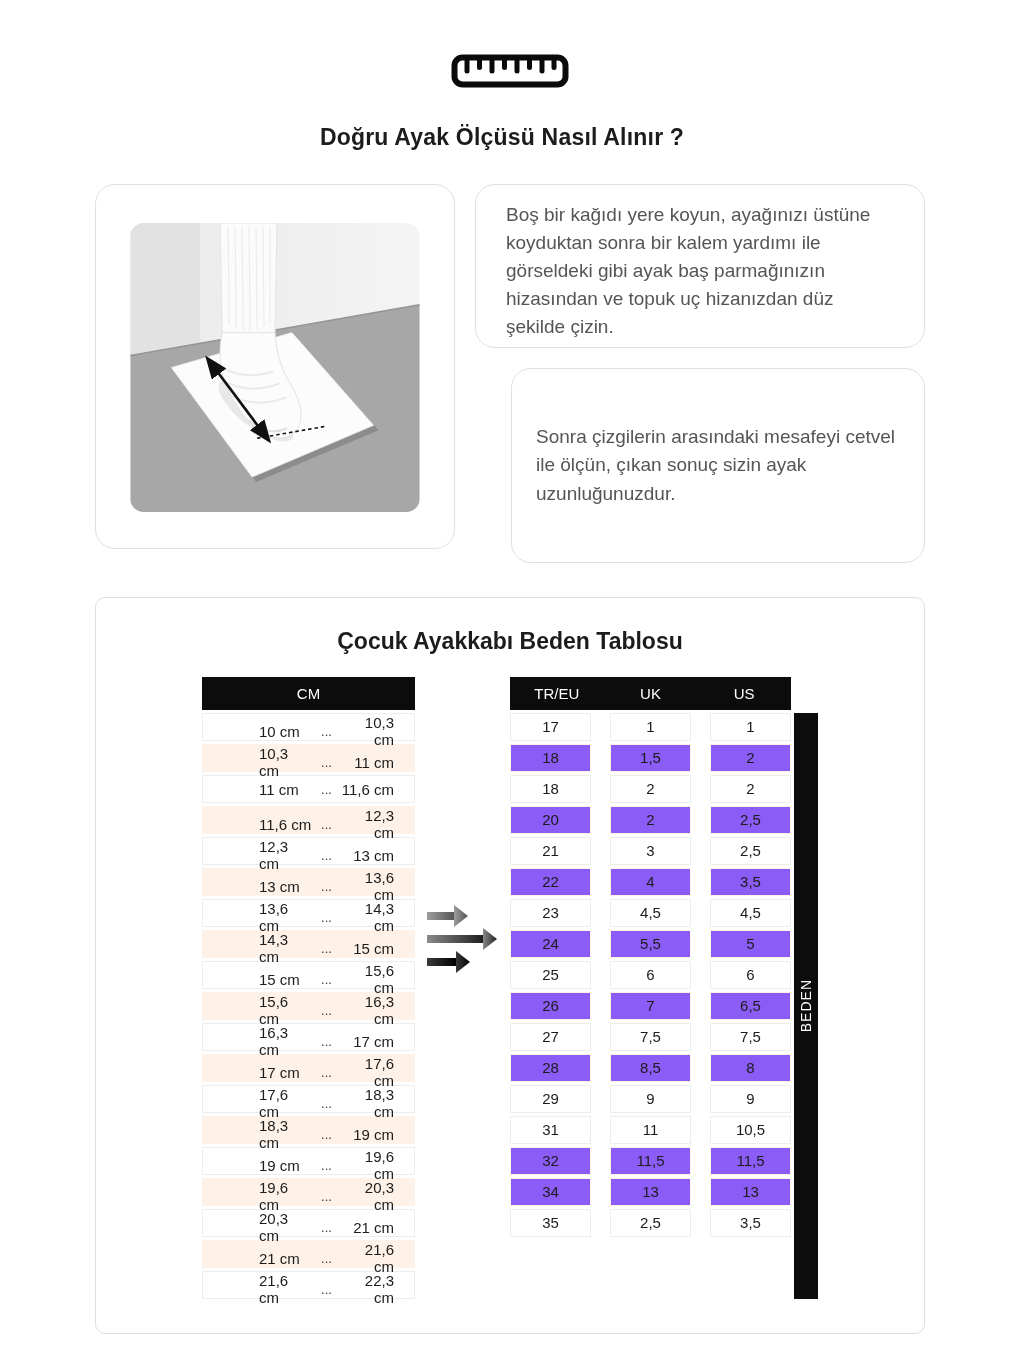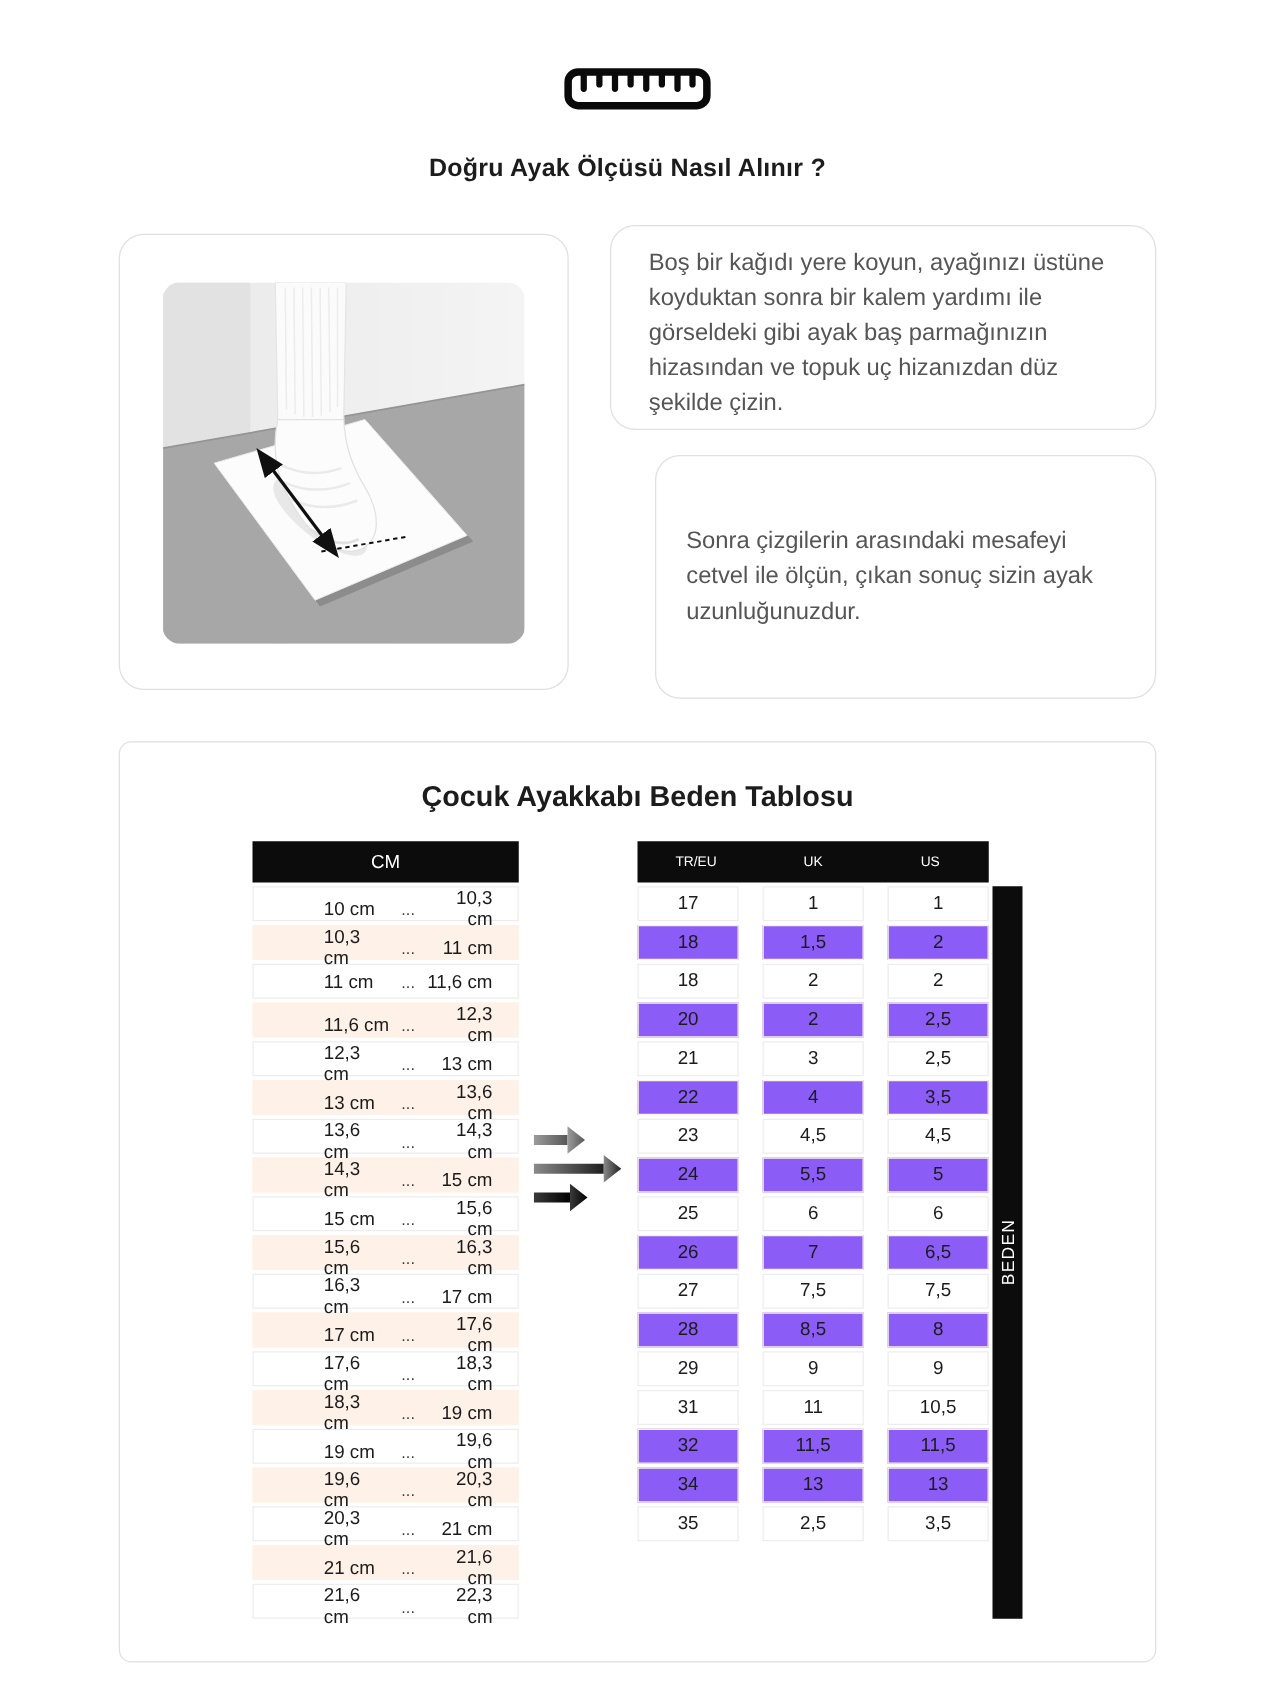--- a/index.html
+++ b/index.html
@@ -2,23 +2,23 @@
 <html><head>
 <meta charset="utf-8">
 <style>
   * { box-sizing: border-box; }
   html,body { margin:0; padding:0; background:#fff; }
   body { font-family:"Liberation Sans", sans-serif; }
   .page { width:1020px; height:1360px; background:#fff; overflow:hidden; position:relative; }
 
   .icon-row { display:flex; justify-content:center; padding-top:54px; }
 
-  .page-title { text-align:center; font-size:20px; font-weight:700; color:#1c1c1c; margin:36px 16px 0 0; letter-spacing:.2px; }
-
-  .cards-row { display:flex; gap:33px; margin:33px 95px 0 95px;align-items:center; }
+  .page-title { text-align:center; font-size:23px; font-weight:700; color:#1c1c1c; margin:36px 16px 0 0; letter-spacing:.2px; }
+
+  .cards-row { display:flex; gap:20px; margin:33px 95px 0 95px; }
   .card { border:1px solid #e0e0e0; border-radius:20px; background:#fff; }
 
   .image-card { width:360px; height:365px; padding:38px 34px; flex:none; }
   .photo { display:block; width:290px; height:289px; border-radius:14px; }
 
   .right-col { flex:1; display:flex; flex-direction:column; gap:20px; }
   .text-card p { margin:0; color:#555; font-size:19px; line-height:1.48; }
   .tc1 { height:164px; padding:16px 30px 8px 30px; }
   .tc2 { height:195px; padding:10px 24px; display:flex; align-items:center;margin-left:36px; }
 
@@ -34,21 +34,21 @@
   .crow.alt { background:#fdf1e8; border-color:#fdf1e8; }
   .cl { text-align:left; padding-left:20px; }
   .cd { text-align:center; font-size:13px; color:#3a3a3a; }
   .cr { text-align:right; padding-right:20px; }
 
   .arrow-spacer { width:95px; display:flex; justify-content:center; }
   .arrow-spacer svg { margin-top:226px; }
 
   .size-table { width:281px; }
   .thead3 { display:grid; grid-template-columns:1fr 1fr 1fr; background:#0c0c0c; color:#fff; height:33px;
-            align-items:center; text-align:center; font-size:11px; margin-bottom:3px; }
+            align-items:center; text-align:center; font-size:15px; margin-bottom:3px; }
   .srow { display:grid; grid-template-columns:1fr 1fr 1fr; column-gap:19px; margin-bottom:3px; }
   .scell { height:28px; line-height:26px; text-align:center; border:1px solid #ededed; background:#fff;
            font-size:15px; color:#1c1c1c; }
   .srow.alt .scell { background:#8b5cf6; border-color:#fdf1e8; }
 
   .beden-bar { width:24px; height:586px; background:#0c0c0c; margin-top:36px; margin-left:3px;
                display:flex; align-items:center; justify-content:center; }
   .beden-text { writing-mode:vertical-rl; transform:rotate(180deg); color:#fff; font-size:14px; letter-spacing:1px; }
 </style>
 </head>

